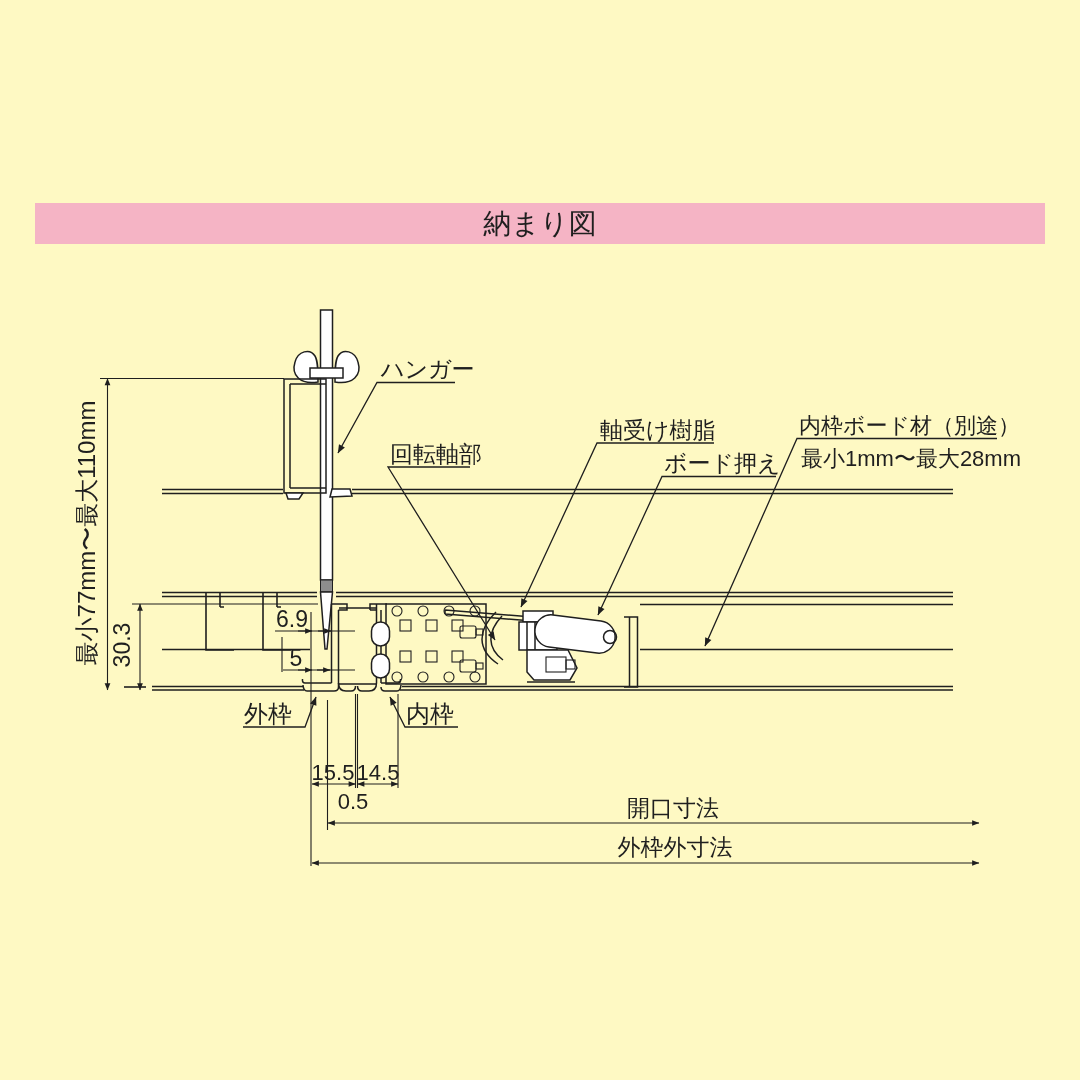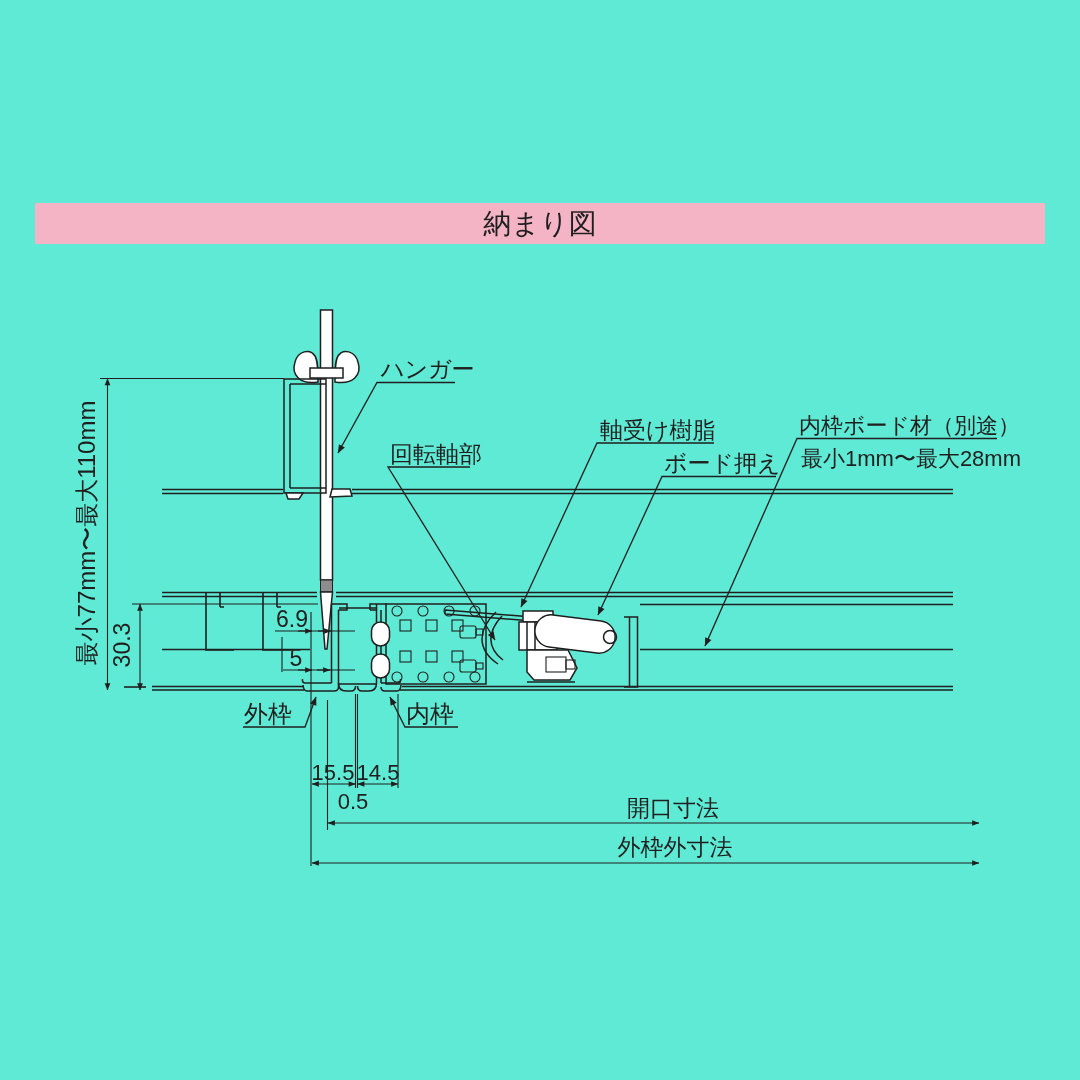--- a/index.html
+++ b/index.html
@@ -1,16 +1,16 @@
 <!DOCTYPE html>
 <html><head>
 <meta charset="utf-8">
 <style>
   html,body{margin:0;padding:0;background:#ffffff;}
-  .page{position:relative;width:1080px;height:1080px;background:#5eead4;overflow:hidden;
+  .page{position:relative;width:1080px;height:1080px;background:#fef9c3;overflow:hidden;
         font-family:"Liberation Sans","DejaVu Sans",sans-serif;}
   svg text{fill:#1f1f1f;font-family:"Liberation Sans","DejaVu Sans",sans-serif;}
   .ln   {stroke:#1f1f1f;stroke-width:1.6;fill:none;}
   .thin {stroke:#1f1f1f;stroke-width:1.1;fill:none;}
   .lead {stroke:#1f1f1f;stroke-width:1.3;fill:none;}
   .prof {stroke:#1f1f1f;stroke-width:1.5;fill:none;}
   .wfill{stroke:#1f1f1f;stroke-width:1.5;fill:#ffffff;}
 </style>
 </head>
 <body>

